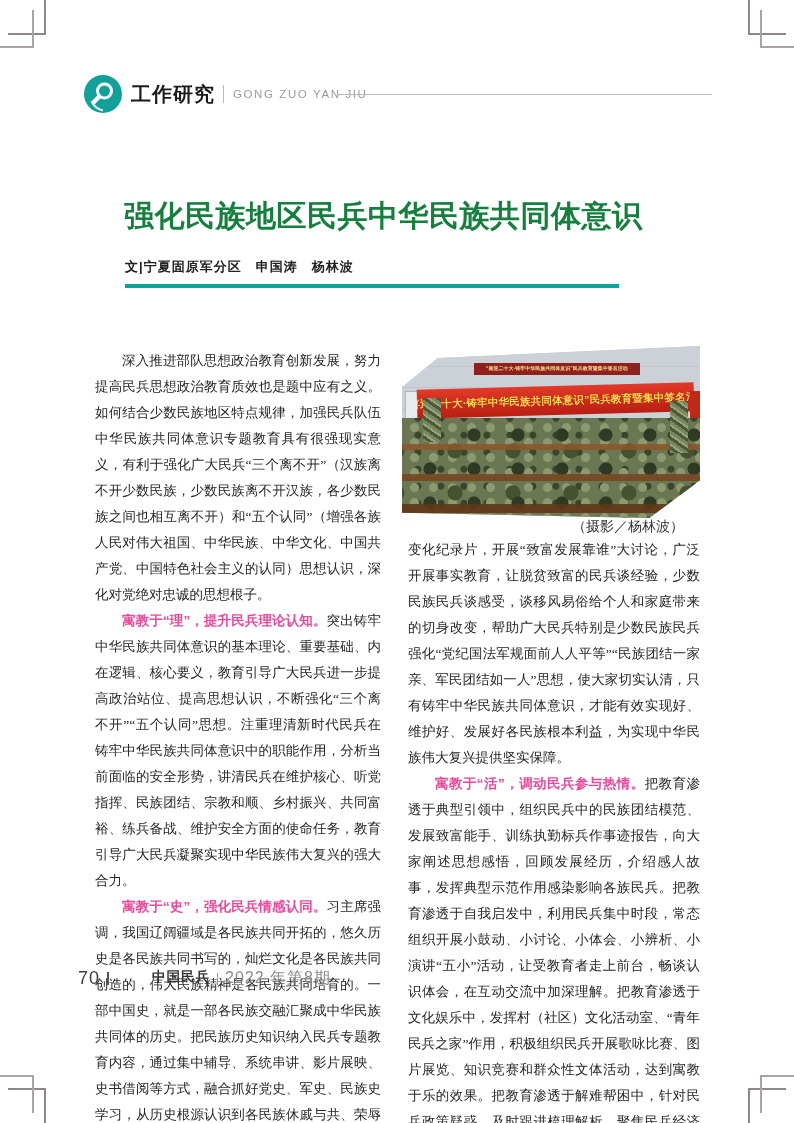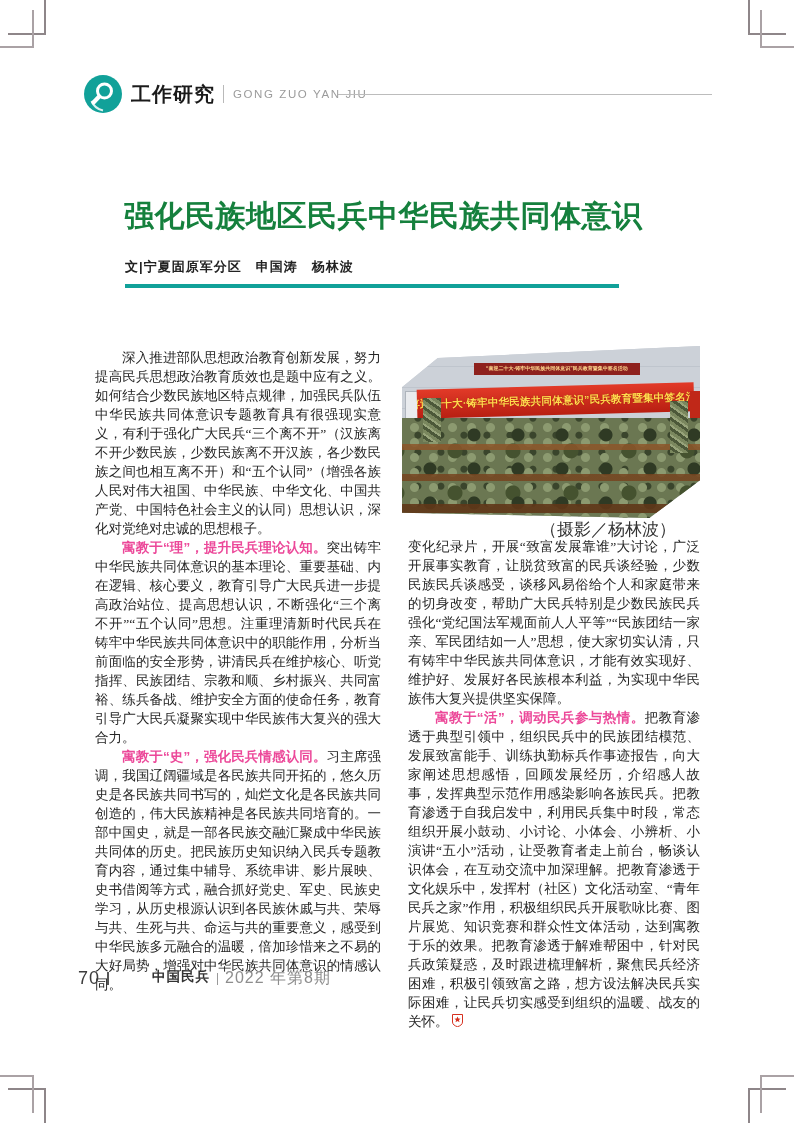--- a/index.html
+++ b/index.html
@@ -30,21 +30,21 @@
   .title{position:absolute;left:124px;top:198px;width:560px;font-size:30px;font-weight:800;
          color:#15803d;letter-spacing:0.5px;line-height:36px;}
   .byline{position:absolute;left:125px;top:258px;font-size:13px;font-weight:700;color:#222;letter-spacing:1px;}
   .byline-rule{position:absolute;left:125px;top:284px;width:494px;height:4px;}
 
   
   .col{position:absolute;}
   .col-left{left:95px;top:348px;width:286px;}
   .col-right{left:408px;top:537px;width:292px;}
   p.para{margin:0;font-family:"Liberation Serif","DejaVu Serif",serif;font-size:13.5px;
-         line-height:19px;color:#262626;text-align:justify;text-indent:2em;}
+         line-height:26px;color:#262626;text-align:justify;text-indent:2em;}
   p.para.cont{text-indent:0;}
   b.lead{font-family:"Liberation Sans","DejaVu Sans",sans-serif;font-weight:700;color:#ec4899;}
   .endmark{display:inline-block;vertical-align:-1px;margin-left:3px;}
 
   
   .photo{position:absolute;left:402px;top:346px;width:298px;height:172px;
          clip-path:polygon(0 24%,12% 7%,100% 0,100% 78%,83% 100%,0 97%);
          background:#c7ccd3;overflow:hidden;}
   .photo .wall{position:absolute;left:0;top:0;width:100%;height:55%;
          background:repeating-linear-gradient(180deg,#ccd1d8 0 20px,#bfc5cd 20px 21px);}
@@ -68,22 +68,22 @@
         radial-gradient(circle at 50% 38%,#2f3a24 0 6px,rgba(0,0,0,0) 7px),
         radial-gradient(circle at 50% 45%,#45522f 0 7px,rgba(0,0,0,0) 8px),
         radial-gradient(circle at 50% 50%,#8c9a70 0 4px,rgba(0,0,0,0) 5px),
         radial-gradient(circle at 30% 60%,#3a452c 0 3px,rgba(0,0,0,0) 4px);
       background-size:auto,44px 34px,58px 42px,19px 15px,23px 17px;
       background-position:0 0,6px 4px,24px 14px,3px 2px,9px 7px;}
   .photo .figure{position:absolute;width:6%;height:26%;
       background:repeating-linear-gradient(35deg,#7a875e 0 3px,#4c5839 3px 6px,#97a37a 6px 8px);}
   .photo .figure.fl{left:7%;top:30%;}
   .photo .figure.fr{right:4%;top:32%;height:30%;}
-  .caption{position:absolute;left:384px;top:518px;width:292px;text-align:right;
-           font-family:"Liberation Serif","DejaVu Serif",serif;font-size:17px;color:#333;}
+  .caption{position:absolute;left:392px;top:518px;width:292px;text-align:right;
+           font-family:"Liberation Serif","DejaVu Serif",serif;font-size:14px;color:#333;}
 
   
   .footer{position:absolute;left:78px;top:968px;display:flex;align-items:flex-start;color:#4a4a4a;}
   .footer .pn{font-size:18px;color:#3c3c3c;letter-spacing:1px;}
   .footer .bar{width:2px;height:13px;background:#555;margin:0 7px;align-self:center;}
   .footer .mag{font-size:13.5px;font-weight:700;color:#333;letter-spacing:1px;margin-left:36px;}
   .footer .bar2{width:1px;height:12px;background:#999;margin:0 7px;align-self:center;}
   .footer .issue{font-size:16px;color:#8d8d8d;letter-spacing:1px;}
 </style>
 </head>

